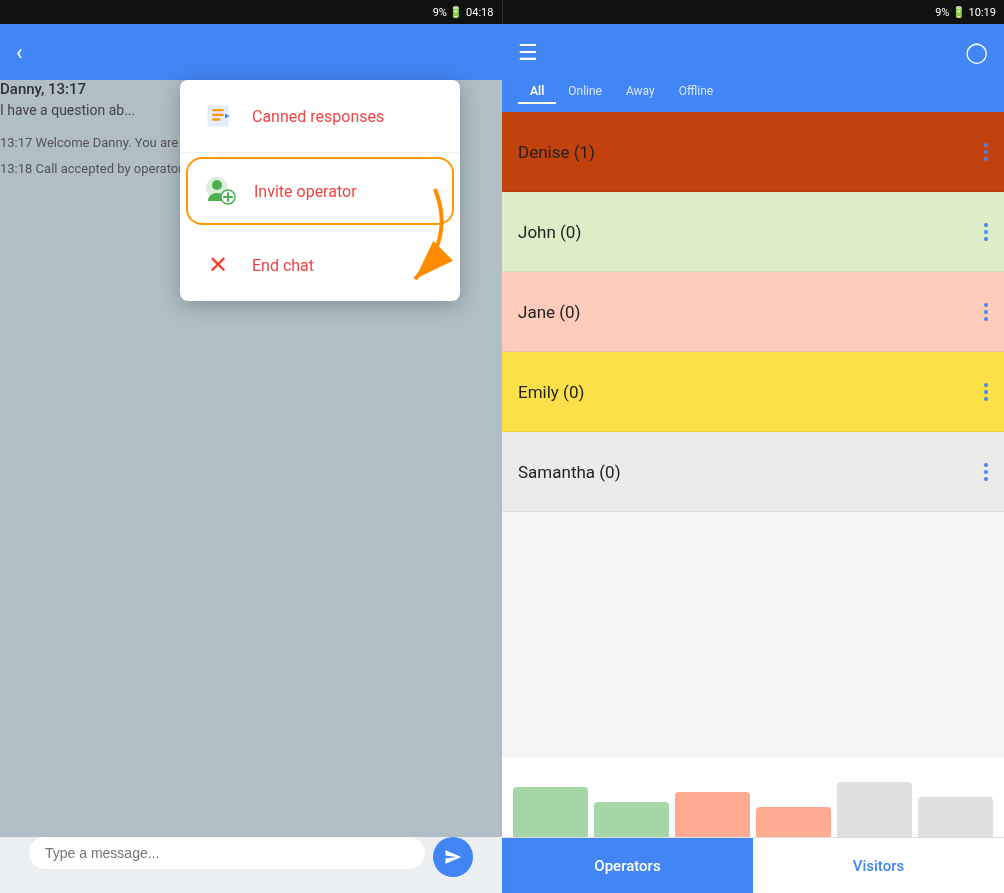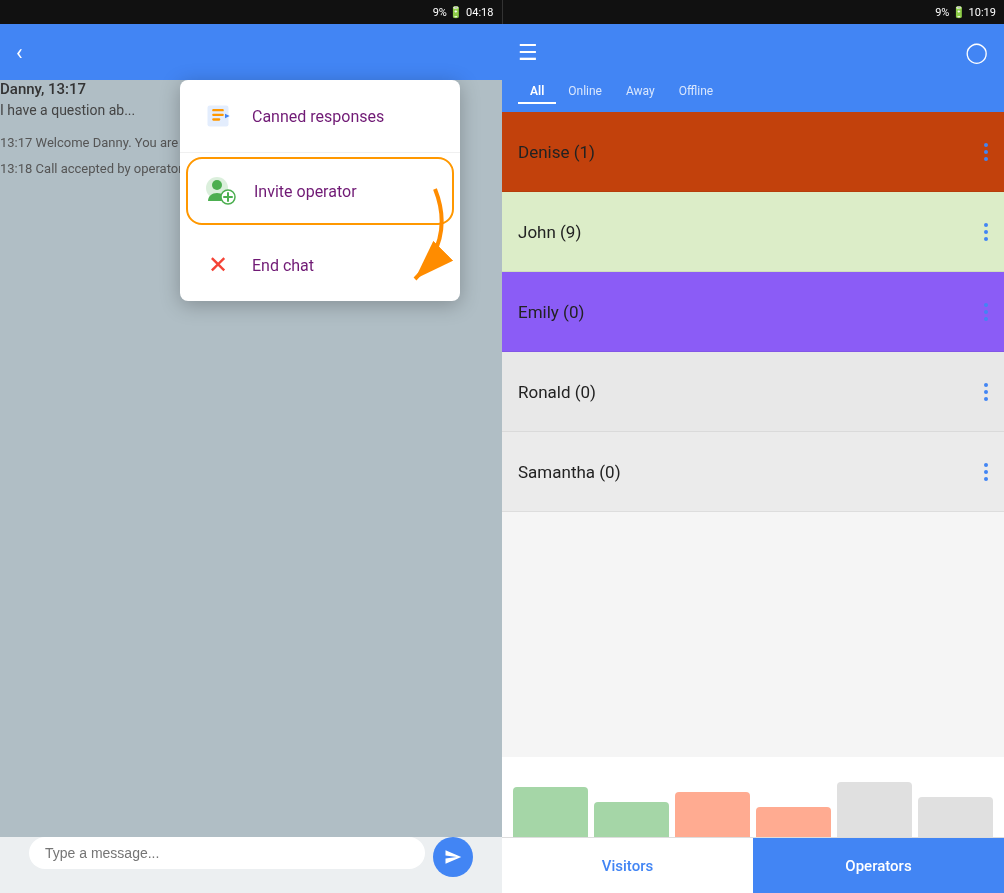--- a/index.html
+++ b/index.html
@@ -129,21 +129,21 @@
       height: 36px;
       margin-right: 16px;
       display: flex;
       align-items: center;
       justify-content: center;
       flex-shrink: 0;
     }
 
     .dropdown-label {
       font-size: 16px;
-      color: #701a75;
+      color: #ef4444;
     }
 
     
     .dropdown-item.highlighted {
       border: 2.5px solid #ff9800;
       border-radius: 16px;
       margin: 4px 6px;
       padding: 14px 14px;
     }
 
@@ -218,21 +218,21 @@
       align-items: center;
       padding: 0 16px;
       height: 80px;
       border-bottom: 1px solid rgba(0,0,0,0.06);
       position: relative;
     }
 
     .operator-item.green { background: #c2410c; }
     .operator-item.green-light { background: #dcedc8; }
     .operator-item.peach { background: #ffccbc; }
-    .operator-item.light-gray1 { background: #8b5cf6; }
+    .operator-item.light-gray1 { background: #fde047; }
     .operator-item.light-gray2 { background: #e8e8e8; }
     .operator-item.light-gray3 { background: #ebebeb; }
 
     .operator-name {
       font-size: 17px;
       color: #222;
       font-weight: 400;
     }
 
     .three-dots {
@@ -455,46 +455,46 @@
       <div class="operator-item green">
         <span class="operator-name">Denise (1)</span>
         <div class="three-dots">
           <div class="dot"></div>
             <div class="dot"></div>
             <div class="dot"></div>
         </div>
       </div>
 
       <div class="operator-item green-light">
-        <span class="operator-name">John (9)</span>
+        <span class="operator-name">John (0)</span>
         <div class="three-dots">
           <div class="dot"></div>
             <div class="dot"></div>
             <div class="dot"></div>
         </div>
       </div>
 
+      <div class="operator-item peach">
+        <span class="operator-name">Jane (0)</span>
+        <div class="three-dots">
+          <div class="dot"></div>
+            <div class="dot"></div>
+            <div class="dot"></div>
+        </div>
+      </div>
 
       <div class="operator-item light-gray1">
         <span class="operator-name">Emily (0)</span>
         <div class="three-dots">
           <div class="dot"></div>
             <div class="dot"></div>
             <div class="dot"></div>
         </div>
       </div>
 
-      <div class="operator-item light-gray2">
-        <span class="operator-name">Ronald (0)</span>
-        <div class="three-dots">
-          <div class="dot"></div>
-            <div class="dot"></div>
-            <div class="dot"></div>
-        </div>
-      </div>
 
       <div class="operator-item light-gray3">
         <span class="operator-name">Samantha (0)</span>
         <div class="three-dots">
           <div class="dot"></div>
             <div class="dot"></div>
             <div class="dot"></div>
         </div>
       </div>
 
@@ -503,22 +503,22 @@
     <div class="chart-area">
       <div class="chart-bar" style="background:#a5d6a7;height:50px;"></div>
       <div class="chart-bar" style="background:#a5d6a7;height:35px;"></div>
       <div class="chart-bar" style="background:#ffab91;height:45px;"></div>
       <div class="chart-bar" style="background:#ffab91;height:30px;"></div>
       <div class="chart-bar" style="background:#e0e0e0;height:55px;"></div>
       <div class="chart-bar" style="background:#e0e0e0;height:40px;"></div>
     </div>
 
     <div class="bottom-nav">
+      <div class="nav-item active">
+        <span>Operators</span>
+      </div>
       <div class="nav-item">
         <span>Visitors</span>
       </div>
-      <div class="nav-item active">
-        <span>Operators</span>
-      </div>
     </div>
 
   </div>
 </div>
 
 </body></html>

